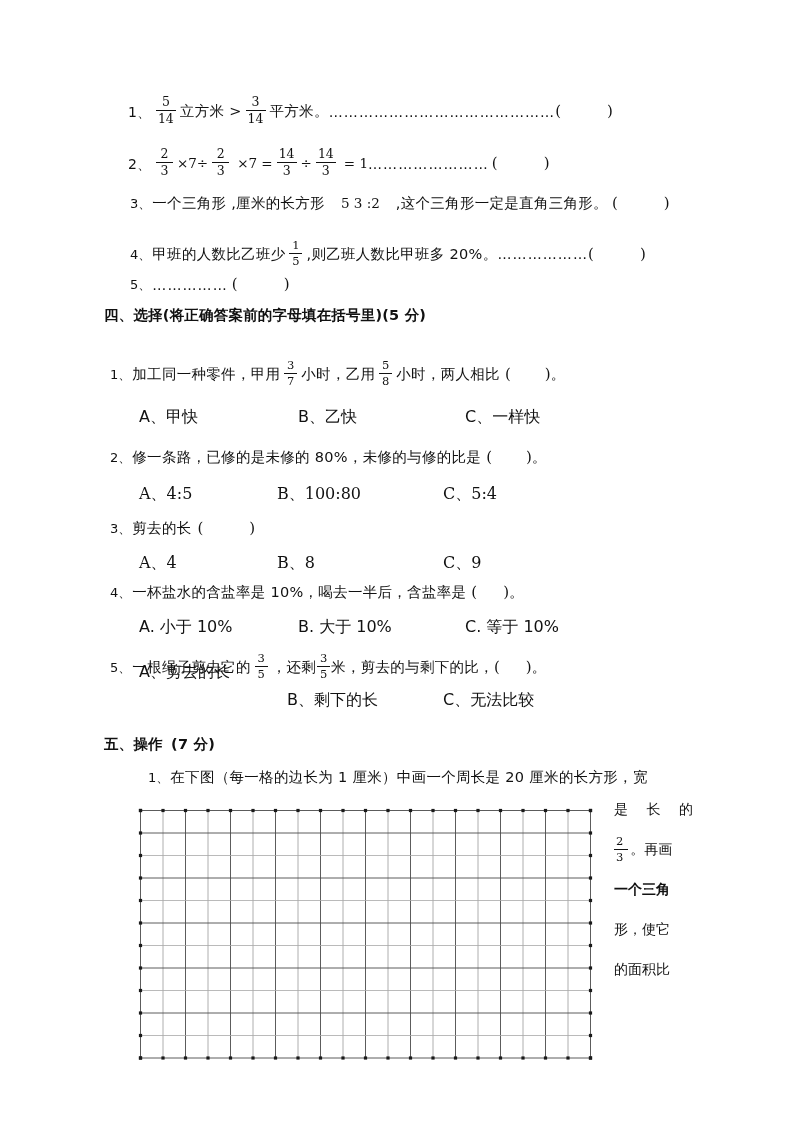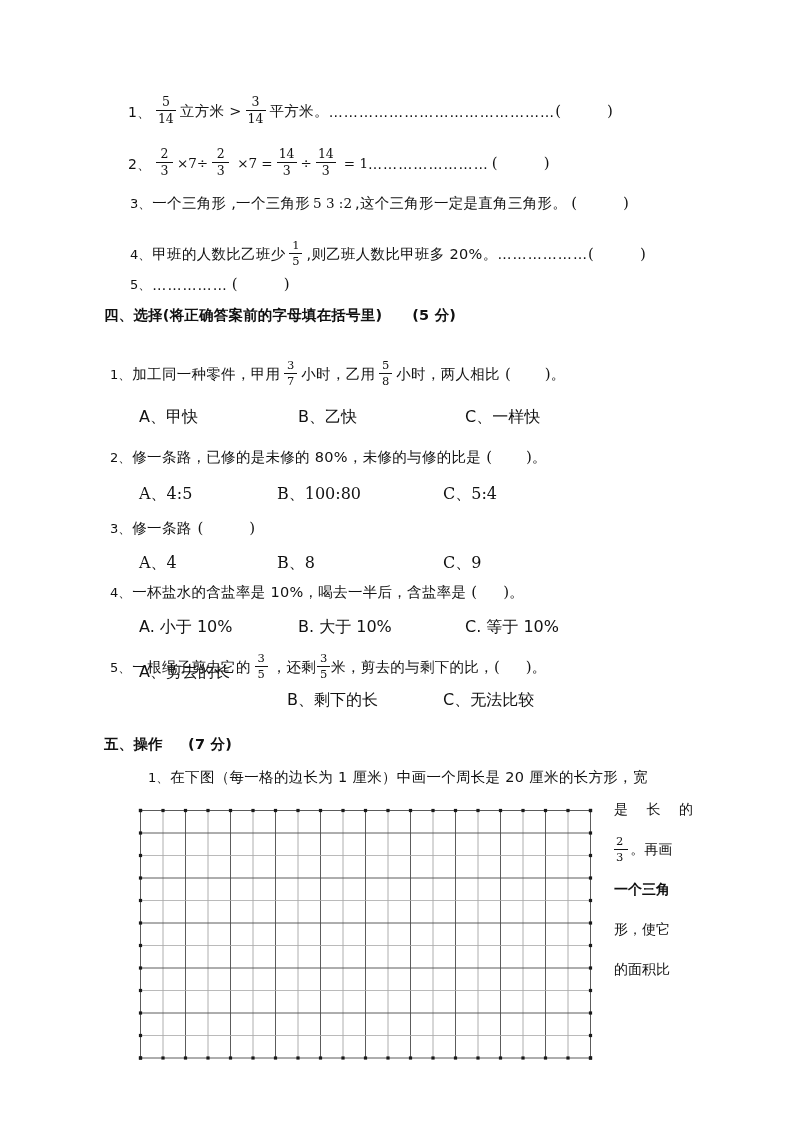--- a/index.html
+++ b/index.html
@@ -86,21 +86,21 @@
   .gap-l { display: inline-block; width: 46px; }
 
   
   .heading {
     position: absolute;
     font-weight: bold;
     font-size: 14.5px;
     white-space: nowrap;
     letter-spacing: 0.2px;
   }
-  .heading .pts { margin-left: 30px; }
+  .heading .pts { }
 
   
   .choice {
     position: absolute;
     white-space: nowrap;
     font-size: 16px;
   }
 
   
   #grid-figure {
@@ -180,22 +180,22 @@
     </span>
     <span class="lat" style="margin-left:4px;">= 1</span>
     <span class="dots">……………………</span>
     <span class="paren" style="margin-left:3px;">(</span>
     <span class="gap-l"></span>
     <span class="paren">)</span>
   </div>
 
   <div class="row" style="left:130px; top:196px;">
     <span class="num sm">3、</span>
-    <span class="cn">一个三角形 ,一个三角形</span>
-    <span class="lat" style="margin:0 3px;text-align:center;">5 3 :2</span>
+    <span class="cn">一个三角形 ,厘米的长方形</span>
+    <span class="lat" style="margin:0 16px;text-align:center;">5 3 :2</span>
     <span class="cn">,这个三角形一定是直角三角形。</span>
     <span class="paren" style="margin-left:4px;">(</span>
     <span class="gap-l"></span>
     <span class="paren">)</span>
   </div>
 
   <div class="row" style="left:130px; top:240px;">
     <span class="num sm">4、</span>
     <span class="cn">甲班的人数比乙班少</span>
     <span class="frac frac-sm">
@@ -251,21 +251,21 @@
     <span class="paren" style="margin-left:5px;">(</span>
     <span class="gap-m"></span>
     <span class="paren">)。</span>
   </div>
   <div class="choice lat" style="left:139px; top:484px;">A、4:5</div>
   <div class="choice lat" style="left:277px; top:484px;">B、100:80</div>
   <div class="choice lat" style="left:443px; top:484px;">C、5:4</div>
 
   <div class="row" style="left:110px; top:521px;">
     <span class="num sm">3、</span>
-    <span class="cn">修一条路</span>
+    <span class="cn">剪去的长</span>
     <span class="paren" style="margin-left:6px;">(</span>
     <span class="gap-l"></span>
     <span class="paren">)</span>
   </div>
   <div class="choice lat" style="left:139px; top:553px;">A、4</div>
   <div class="choice lat" style="left:277px; top:553px;">B、8</div>
   <div class="choice lat" style="left:443px; top:553px;">C、9</div>
 
   <div class="row" style="left:110px; top:585px;">
     <span class="num sm">4、</span>
@@ -296,21 +296,21 @@
     <span class="paren">(</span>
     <span class="gap-s"></span>
     <span class="paren">)。</span>
   </div>
   <div class="choice" style="left:139px; top:662px;">A、剪去的长</div>
   <div class="choice" style="left:287px; top:690px;">B、剩下的长</div>
   <div class="choice" style="left:443px; top:690px;">C、无法比较</div>
 
   <div class="heading" style="left:104px; top:735px;">
     <span>五、操作</span>
-    <span style="margin-left:20px;">(7 分)</span>
+    <span style="margin-left:3px;">(7 分)</span>
   </div>
 
   <div class="row" style="left:148px; top:770px;">
     <span class="num sm">1、</span>
     <span class="cn">在下图（每一格的边长为 1 厘米）中画一个周长是 20 厘米的长方形，宽</span>
   </div>
 
   <div class="side-col">
     <div class="side-line spread">是 长 的</div>
     <div class="side-line">

